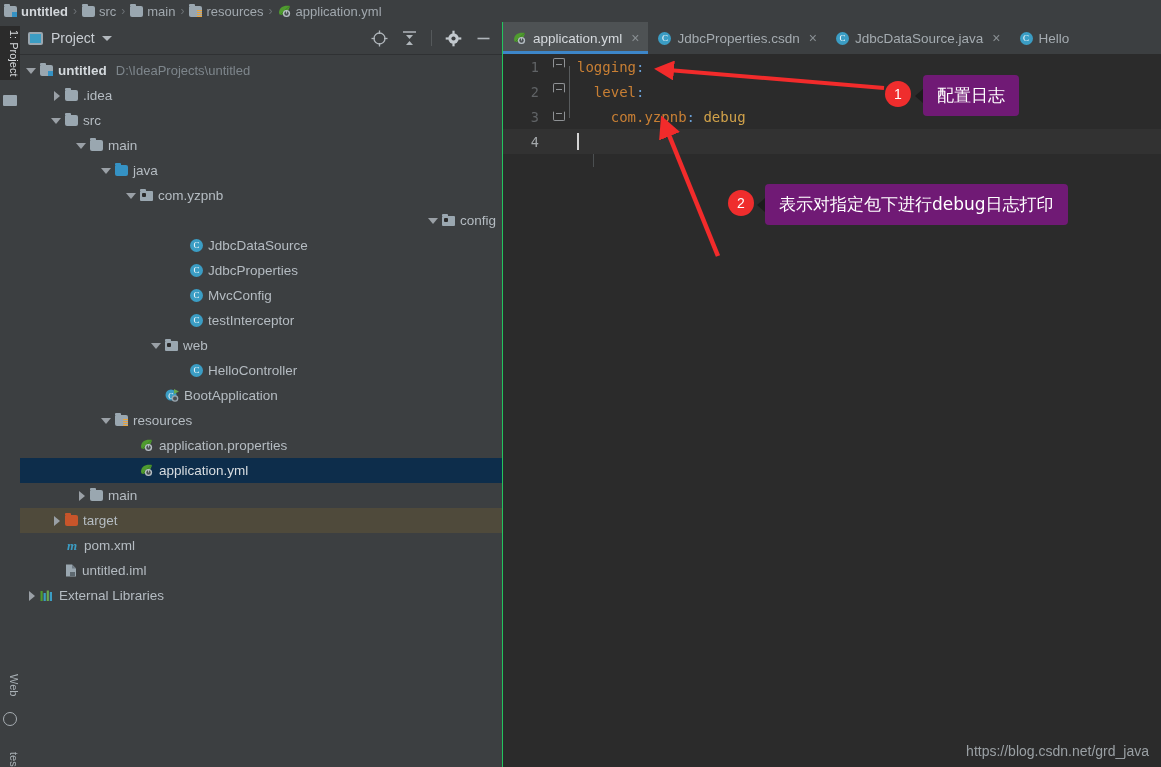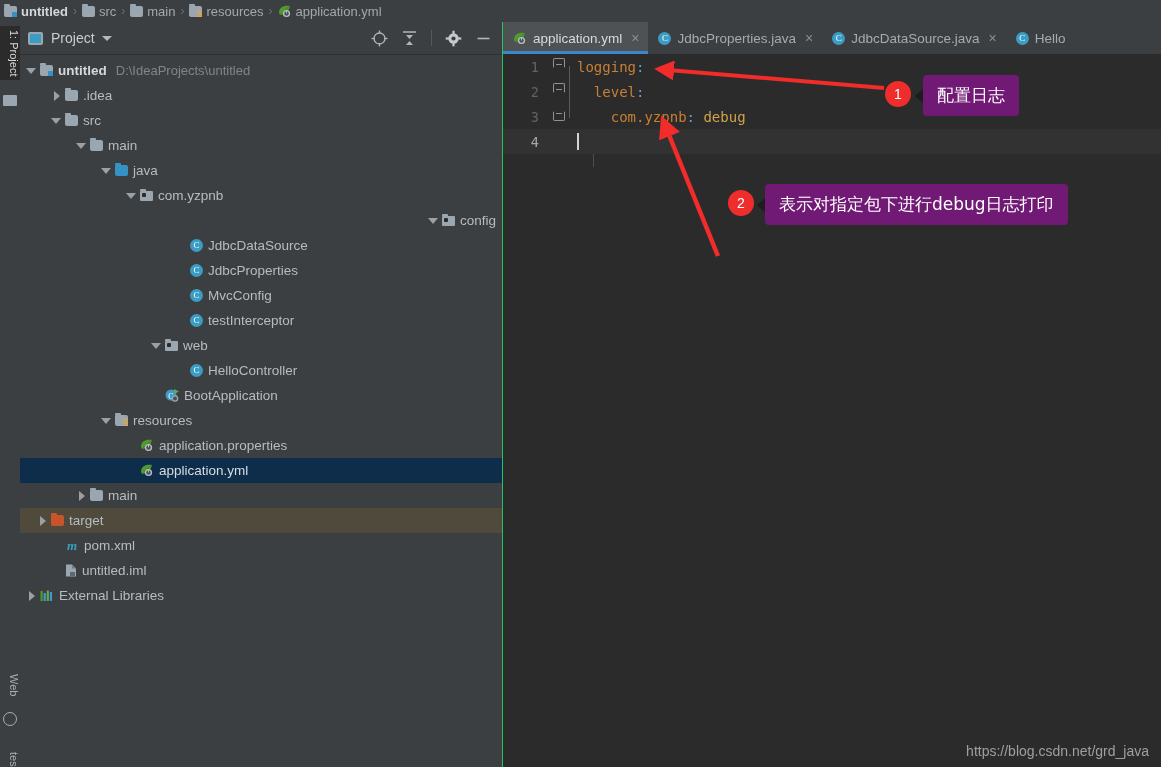--- a/index.html
+++ b/index.html
@@ -464,21 +464,21 @@
               <circle cx="8.5" cy="8.5" r="2.2" fill="#4a4f52"></circle>
               <rect x="8.1" y="5.5" width="0.9" height="3" fill="#b8c0c6"></rect>
             </svg></span>
           <span class="tree-label">application.yml</span>
         </div>
         <div class="tree-row" style="padding-left: 56px;">
           <span class="arrow closed"></span>
           <span class="ico ico-folder"></span>
           <span class="tree-label">main</span>
         </div>
-        <div class="tree-row excluded-row" style="padding-left: 17px; align-items: center;">
+        <div class="tree-row excluded-row" style="padding-left: 31px; align-items: center;">
           <span class="arrow closed"></span>
           <span class="ico ico-folder excluded"></span>
           <span class="tree-label">target</span>
         </div>
         <div class="tree-row" style="padding-left: 31px;">
           <span class="arrow"></span>
           <span class="ico ico-maven">m</span>
           <span class="tree-label">pom.xml</span>
         </div>
         <div class="tree-row" style="padding-left: 31px;">
@@ -511,21 +511,21 @@
               <path d="M2 10 C5 7, 8 4, 12 1" stroke="#3c7a24" stroke-width="0.8" fill="none"></path>
               <circle cx="8.5" cy="8.5" r="3.6" fill="#b8c0c6"></circle>
               <circle cx="8.5" cy="8.5" r="2.2" fill="#4a4f52"></circle>
               <rect x="8.1" y="5.5" width="0.9" height="3" fill="#b8c0c6"></rect>
             </svg></span>
           <span>application.yml</span>
           <span class="tab-close">×</span>
         </div>
         <div class="tab">
           <span class="ico ico-class">C</span>
-          <span>JdbcProperties.java</span>
+          <span>JdbcProperties.csdn</span>
           <span class="tab-close">×</span>
         </div>
         <div class="tab">
           <span class="ico ico-class">C</span>
           <span>JdbcDataSource.java</span>
           <span class="tab-close">×</span>
         </div>
         <div class="tab">
           <span class="ico ico-class">C</span>
           <span>Hello</span>

